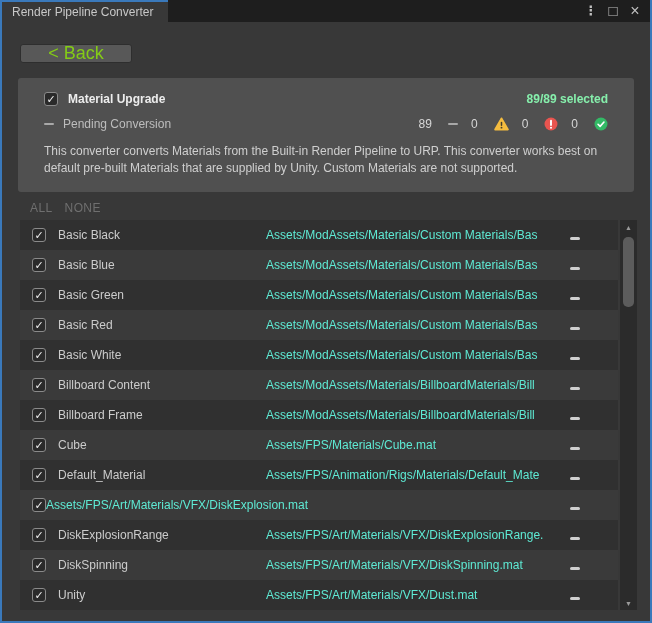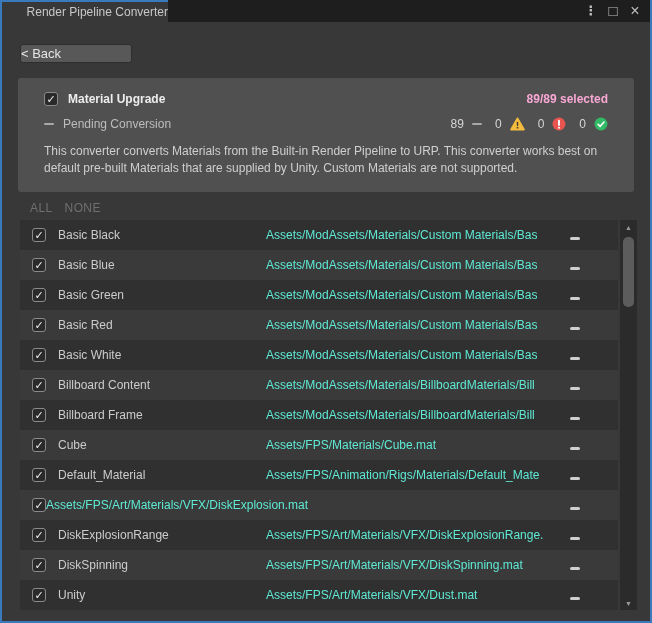--- a/index.html
+++ b/index.html
@@ -20,53 +20,53 @@
     background:var(--color-body);
     border-left:2px solid var(--color-focus_border);
     border-right:2px solid var(--color-focus_border);
     border-bottom:2px solid var(--color-focus_border);
   }
   
   .titlebar{height:22px;background:var(--color-titlebar);display:flex;align-items:stretch;}
   .tab{
     width:166px;background:var(--color-body);border-top:2px solid var(--color-focus_border);
     display:flex;align-items:center;padding-left:10px;
-    color:#C8C8C8;font-size:12px;white-space:nowrap;cursor:default;justify-content:flex-end;
+    color:#C8C8C8;font-size:12px;white-space:nowrap;cursor:default;
   }
   .titlebar-icons{margin-left:auto;display:flex;align-items:center;gap:4px;padding-right:6px;}
   .tb-icon{color:#BEBEBE;text-align:center;width:18px;line-height:20px;cursor:pointer;}
   .tb-icon.menu{font-size:13px;font-weight:bold;}
   .tb-icon.maxi{font-size:15px;}
   .tb-icon.close{font-size:16px;}
   
   .back-btn{
     display:block;margin:22px 0 0 18px;width:112px;height:19px;
     background:#585858;border:1px solid #2E2E2E;border-radius:3px;
-    color:#e5e5e5;font-size:13px;font-family:inherit;text-align:left;line-height:17px;cursor:pointer;
+    color:#84cc16;font-size:18px;font-family:inherit;text-align:center;line-height:17px;cursor:pointer;
   }
   
   .panel{
     margin:15px 16px 0 16px;background:var(--color-panel);border-radius:3px;
     padding:14px 26px 15px 26px;
   }
   .panel-row{display:flex;align-items:center;}
   .panel-row.second{margin-top:11px;}
   .checkbox{
     width:14px;height:14px;border:1px solid #8A8A8A;border-radius:3px;
     background:#2A2A2A;display:inline-flex;align-items:center;justify-content:center;
     flex:0 0 auto;cursor:pointer;
   }
   .checkbox .check{display:none;color:#F0F0F0;font-size:11px;line-height:11px;font-weight:bold;}
   .checkbox.checked .check{display:block;}
   .converter-title{margin-left:10px;color:#EDEDED;font-size:12px;font-weight:700;}
-  .selected-count{margin-left:auto;color:#f9a8d4;font-size:12px;font-weight:700;}
+  .selected-count{margin-left:auto;color:#86efac;font-size:12px;font-weight:700;}
   .dash-ic{display:inline-block;width:10px;height:2px;border-radius:1px;background:#A8A8A8;flex:0 0 auto;}
   .pending-label{margin-left:9px;color:#BDBDBD;font-size:12px;}
   .pending-counts{margin-left:auto;display:flex;align-items:center;gap:13px;}
-  .count-group{display:flex;align-items:center;gap:8px;color:#D6D6D6;font-size:12px;}
+  .count-group{display:flex;align-items:center;gap:16px;color:#D6D6D6;font-size:12px;}
   .status-svg{display:block;}
   .desc{margin-top:12px;color:#CFCFCF;font-size:12px;line-height:17px;max-width:570px;}
   
   .list-header{margin:9px 0 0 28px;display:flex;gap:12px;height:14px;}
   .list-header span{color:#6F6F6F;font-size:12px;letter-spacing:0.4px;cursor:pointer;}
   
   .list-wrap{position:relative;margin-top:5px;height:390px;}
   .list{margin:0 32px 0 18px;}
   .row{height:30px;display:flex;align-items:center;background:var(--color-row_dark);padding-left:12px;}
   .row.alt{background:var(--color-row_light);}

